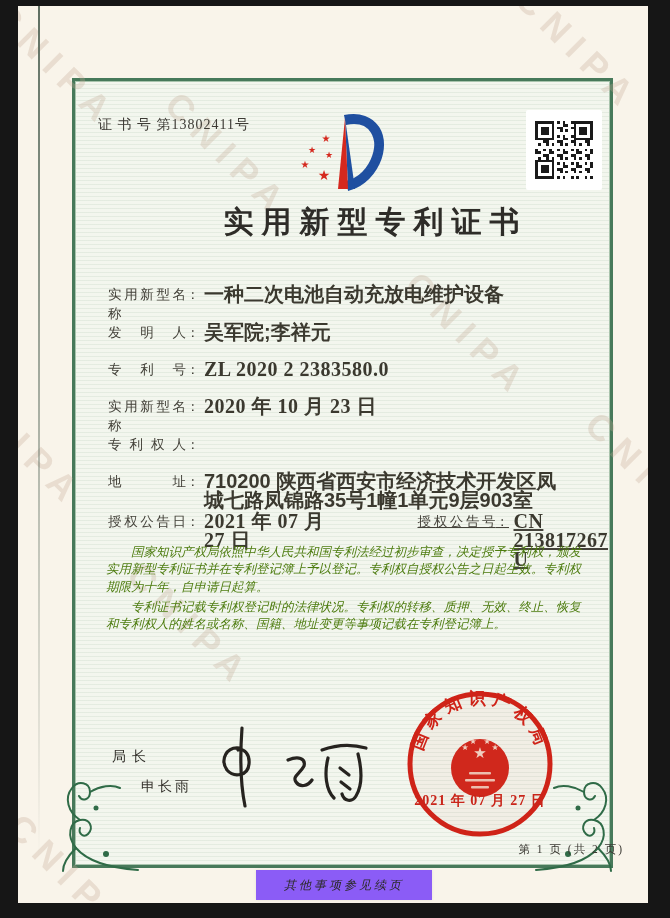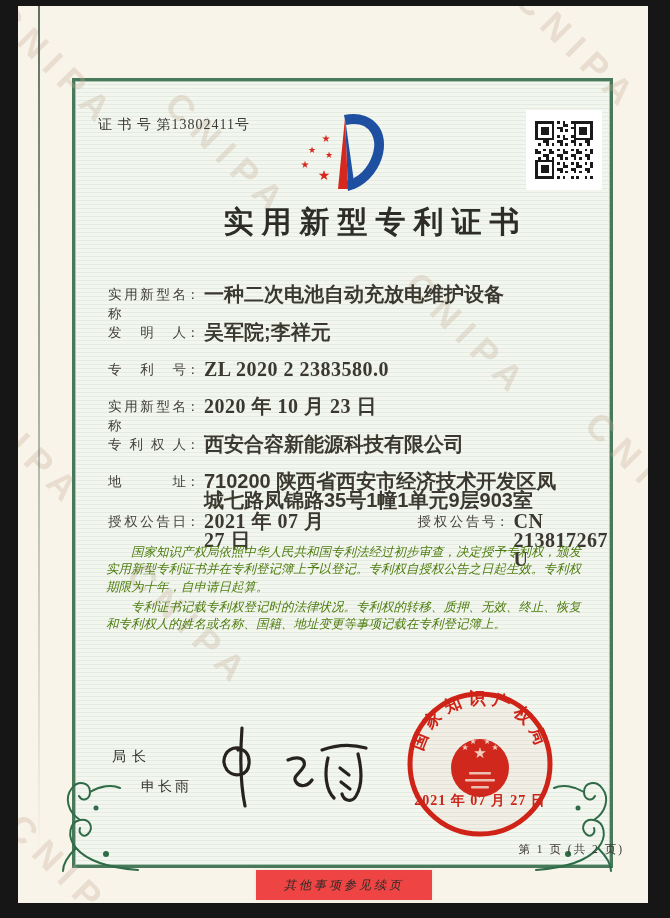--- a/index.html
+++ b/index.html
@@ -53,41 +53,41 @@
   }
   .fcolon{flex:none;width:14px;}
   .fval{
     margin-left:4px;max-width:358px;
     font-family:"Liberation Sans", sans-serif;font-size:20px;font-weight:600;
     color:#3b392f;line-height:19px;
   }
   .fval.num{
     font-family:"Liberation Serif", serif;font-weight:600;letter-spacing:0.5px;
   }
-  .pair2{margin-left:88px;display:flex;}
+  .pair2{margin-left:88px;display:flex;text-decoration:underline;}
   .paras{
     left:88px;top:538px;width:486px;color:#4d7c0f;
     font-size:12.5px;line-height:1.38;font-style:italic;
   }
   .paras p{margin:0 0 3px 0;text-indent:2em;}
   .signer-title{left:94px;top:742px;font-size:14px;color:#33312b;letter-spacing:6px;}
   .signer-name{left:94px;top:772px;font-size:14px;color:#33312b;letter-spacing:3px;margin-left:29px;}
   .sig-svg{left:182px;top:710px;}
   .seal-svg{left:386px;top:682px;}
   .seal-date{
     left:378px;top:786px;width:168px;text-align:center;
     font-size:14px;font-weight:bold;color:#c9251a;letter-spacing:1px;
     font-family:"Liberation Serif", serif;z-index:4;
   }
   .page-info{
     left:65px;top:836px;width:541px;text-align:right;
     font-size:11.5px;color:#3c3a34;letter-spacing:2px;
   }
   .footer-tab{
-    left:238px;top:864px;width:176px;height:30px;background:#ef4444;
+    left:238px;top:864px;width:176px;height:30px;background:#8b5cf6;
     text-align:center;line-height:30px;font-size:12px;font-style:italic;
     color:#2b2a26;letter-spacing:3px;box-shadow:0 0 3px rgba(0,0,0,0.08);
   }
   .orn{position:absolute;z-index:3;}
 </style>
 </head>
 <body>
 
 <div class="paper">
 
@@ -245,21 +245,20 @@
       <span class="fval num">ZL 2020 2 2383580.0</span>
   </div>
   <div class="content frow" style="top:391px">
     <span class="flabel">实用新型名称</span>
       <span class="fcolon">：</span>
       <span class="fval num">2020 年 10 月 23 日</span>
   </div>
   <div class="content frow" style="top:429px">
     <span class="flabel">专利权人</span>
       <span class="fcolon">：</span>
-      <span class="fval">西安合容新能源科技有限公司</span>
   </div>
   <div class="content frow" style="top:466px">
     <span class="flabel">地址</span>
       <span class="fcolon">：</span>
       <span class="fval">710200 陕西省西安市经济技术开发区凤城七路凤锦路35号1幢1单元9层903室</span>
   </div>
   <div class="content frow" style="top:506px">
     <span class="flabel">授权公告日</span>
       <span class="fcolon">：</span>
       <span class="fval num">2021 年 07 月 27 日</span>

